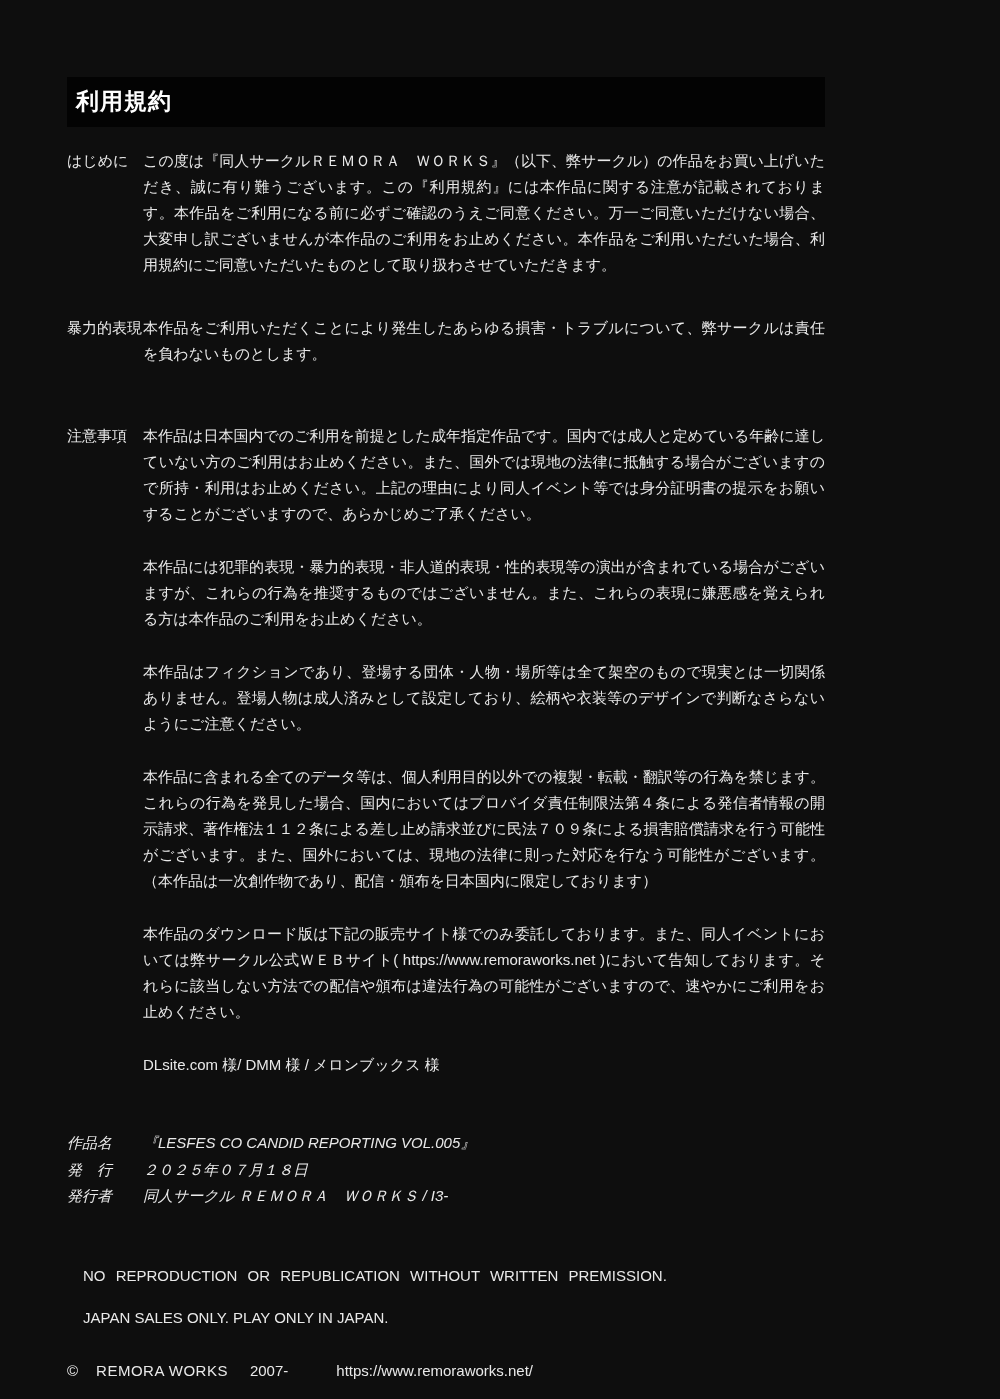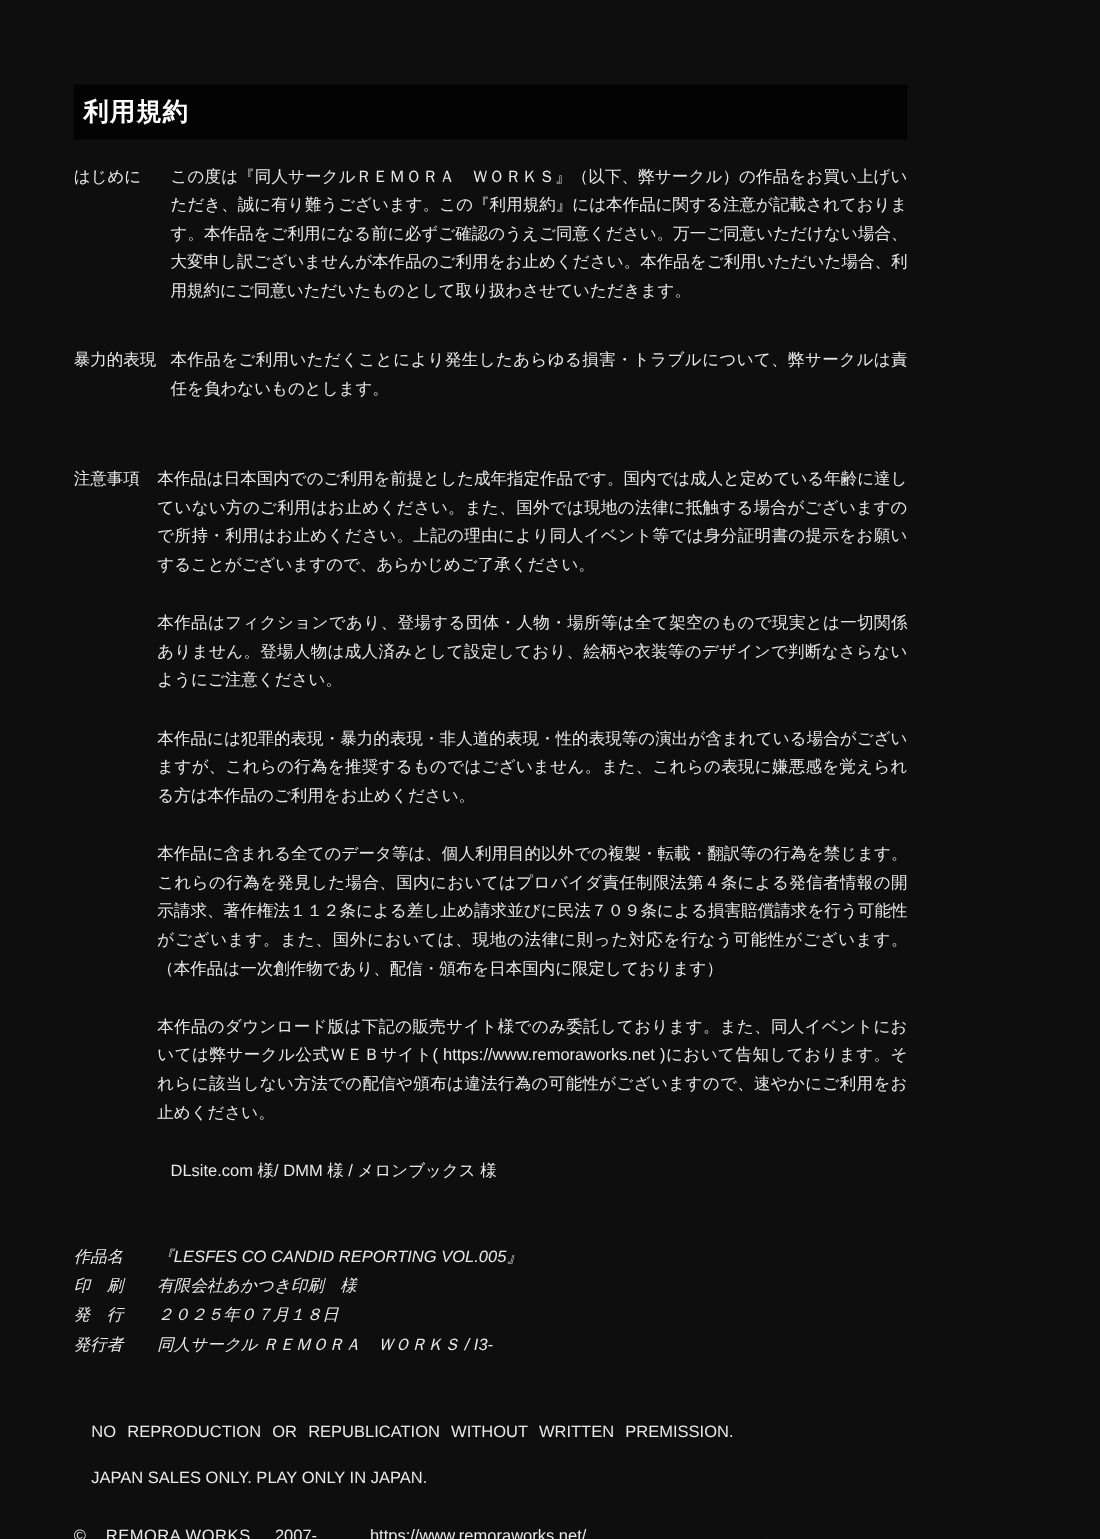--- a/index.html
+++ b/index.html
@@ -45,21 +45,21 @@
     display: grid;
     grid-template-columns: 76px 1fr;
     margin-bottom: 37px;
   }
   .section.gap-lg { margin-bottom: 56px; }
   .sec-label { white-space: nowrap; }
   .sec-body p {
     margin: 0 0 27px 0;
     text-align: justify;
   }
-  .sec-body p:last-child { margin-bottom: 0; margin-left: 12px; }
+  .sec-body p:last-child { margin-bottom: 0; }
   .colophon { margin-top: 52px; }
   .colophon-row {
     display: grid;
     grid-template-columns: 76px 1fr;
     line-height: 26.5px;
     font-style: italic;
   }
   .legal { margin-top: 53px; }
   .legal p { margin: 16px; }
   .legal .wide-spacing { word-spacing: 6px; }
@@ -92,36 +92,32 @@
     <div class="sec-label">暴力的表現</div>
     <div class="sec-body">
       <p>本作品をご利用いただくことにより発生したあらゆる損害・トラブルについて、弊サークルは責任を負わないものとします。</p>
     </div>
   </div>
 
   <div class="section">
     <div class="sec-label">注意事項</div>
     <div class="sec-body">
       <p>本作品は日本国内でのご利用を前提とした成年指定作品です。国内では成人と定めている年齢に達していない方のご利用はお止めください。また、国外では現地の法律に抵触する場合がございますので所持・利用はお止めください。上記の理由により同人イベント等では身分証明書の提示をお願いすることがございますので、あらかじめご了承ください。</p>
+      <p>本作品には犯罪的表現・暴力的表現・非人道的表現・性的表現等の演出が含まれている場合がございますが、これらの行為を推奨するものではございません。また、これらの表現に嫌悪感を覚えられる方は本作品のご利用をお止めください。</p>
       <p>本作品はフィクションであり、登場する団体・人物・場所等は全て架空のもので現実とは一切関係ありません。登場人物は成人済みとして設定しており、絵柄や衣装等のデザインで判断なさらないようにご注意ください。</p>
-      <p>本作品には犯罪的表現・暴力的表現・非人道的表現・性的表現等の演出が含まれている場合がございますが、これらの行為を推奨するものではございません。また、これらの表現に嫌悪感を覚えられる方は本作品のご利用をお止めください。</p>
       <p>本作品に含まれる全てのデータ等は、個人利用目的以外での複製・転載・翻訳等の行為を禁じます。これらの行為を発見した場合、国内においてはプロバイダ責任制限法第４条による発信者情報の開示請求、著作権法１１２条による差し止め請求並びに民法７０９条による損害賠償請求を行う可能性がございます。また、国外においては、現地の法律に則った対応を行なう可能性がございます。（本作品は一次創作物であり、配信・頒布を日本国内に限定しております）</p>
       <p>本作品のダウンロード版は下記の販売サイト様でのみ委託しております。また、同人イベントにおいては弊サークル公式ＷＥＢサイト( https://www.remoraworks.net )において告知しております。それらに該当しない方法での配信や頒布は違法行為の可能性がございますので、速やかにご利用をお止めください。</p>
       <p>DLsite.com 様/ DMM 様 / メロンブックス 様</p>
     </div>
   </div>
 
   <div class="colophon">
     <div class="colophon-row">
       <div>作品名</div>
       <div>『LESFES CO CANDID REPORTING VOL.005』</div>
-    </div>
-    <div class="colophon-row">
-      <div>印　刷</div>
-      <div>有限会社あかつき印刷　様</div>
     </div>
     <div class="colophon-row">
       <div>発　行</div>
       <div>２０２５年０７月１８日</div>
     </div>
     <div class="colophon-row">
       <div>発行者</div>
       <div>同人サークル ＲＥＭＯＲＡ　ＷＯＲＫＳ / I3-</div>
     </div>
   </div>

